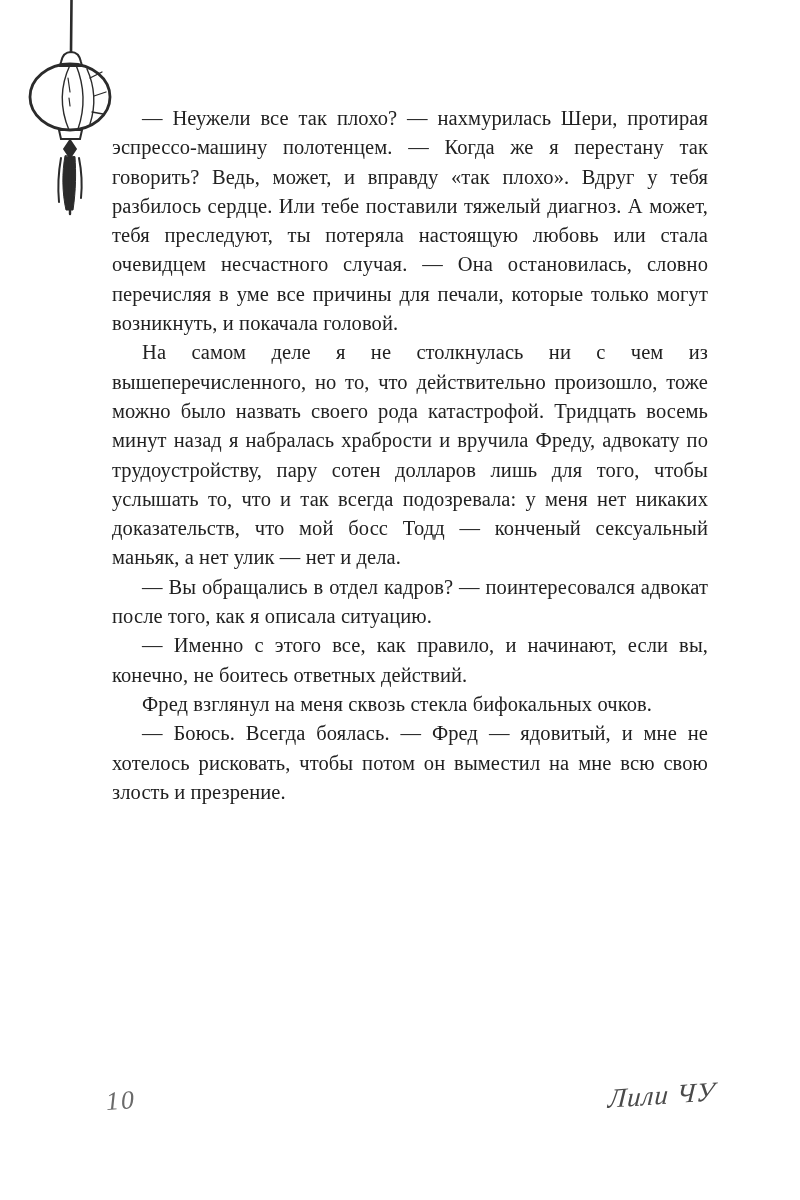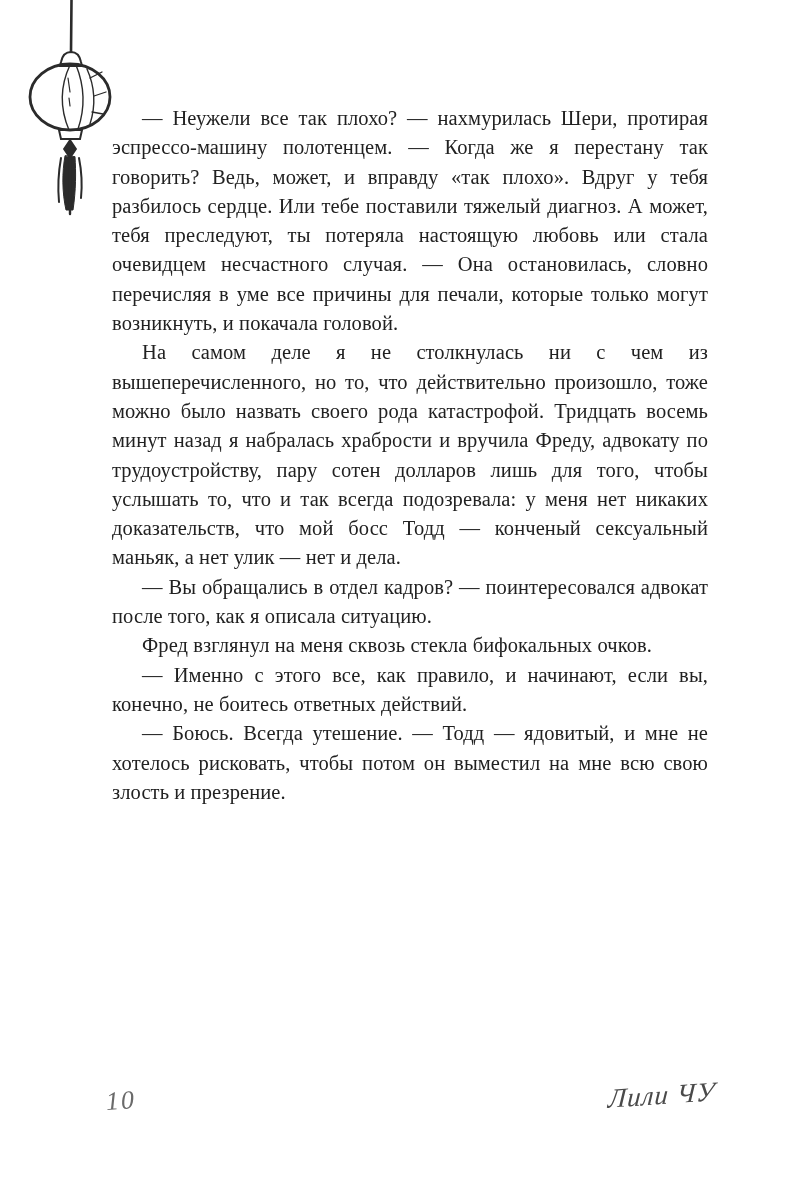--- a/index.html
+++ b/index.html
@@ -90,21 +90,21 @@
     <path d="M41,156 C38,172 38,192 42,210 L49,210 C52,190 52,172 51,157 Z" fill="#2b2b2b" stroke-width="1"></path>
     <path d="M37,158 q-4,22 -2,44" stroke-width="2"></path>
     <path d="M55,158 q4,20 2,40" stroke-width="2"></path>
     <path d="M46,158 l0,56" stroke-width="2.4"></path>
   </svg>
 
   <div class="text-column">
     <p>— Неужели все так плохо? — нахмурилась Шери, протирая эспрессо-машину полотенцем. — Когда же я перестану так говорить? Ведь, может, и вправду «так плохо». Вдруг у тебя разбилось сердце. Или тебе поставили тяжелый диагноз. А может, тебя преследуют, ты потеряла настоящую любовь или стала очевидцем несчастного случая. — Она остановилась, словно перечисляя в уме все причины для печали, которые только могут возникнуть, и покачала головой.</p>
     <p>На самом деле я не столкнулась ни с чем из вышеперечисленного, но то, что действительно произошло, тоже можно было назвать своего рода катастрофой. Тридцать восемь минут назад я набралась храбрости и вручила Фреду, адвокату по трудоустройству, пару сотен долларов лишь для того, чтобы услышать то, что и так всегда подозревала: у меня нет никаких доказательств, что мой босс Тодд — конченый сексуальный маньяк, а нет улик — нет и дела.</p>
     <p>— Вы обращались в отдел кадров? — поинтересовался адвокат после того, как я описала ситуацию.</p>
+    <p>— Именно с этого все, как правило, и начинают, если вы, конечно, не боитесь ответных действий.</p>
     <p>Фред взглянул на меня сквозь стекла бифокальных очков.</p>
-    <p>— Именно с этого все, как правило, и начинают, если вы, конечно, не боитесь ответных действий.</p>
-    <p>— Боюсь. Всегда утешение. — Тодд — ядовитый, и мне не хотелось рисковать, чтобы потом он выместил на мне всю свою злость и презрение.</p>
+    <p>— Боюсь. Всегда боялась. — Фред — ядовитый, и мне не хотелось рисковать, чтобы потом он выместил на мне всю свою злость и презрение.</p>
   </div>
 
   <div class="footer-pagenum">10</div>
   <div class="footer-signature">Лили ЧУ</div>
 
 </div>
 
 </body></html>

